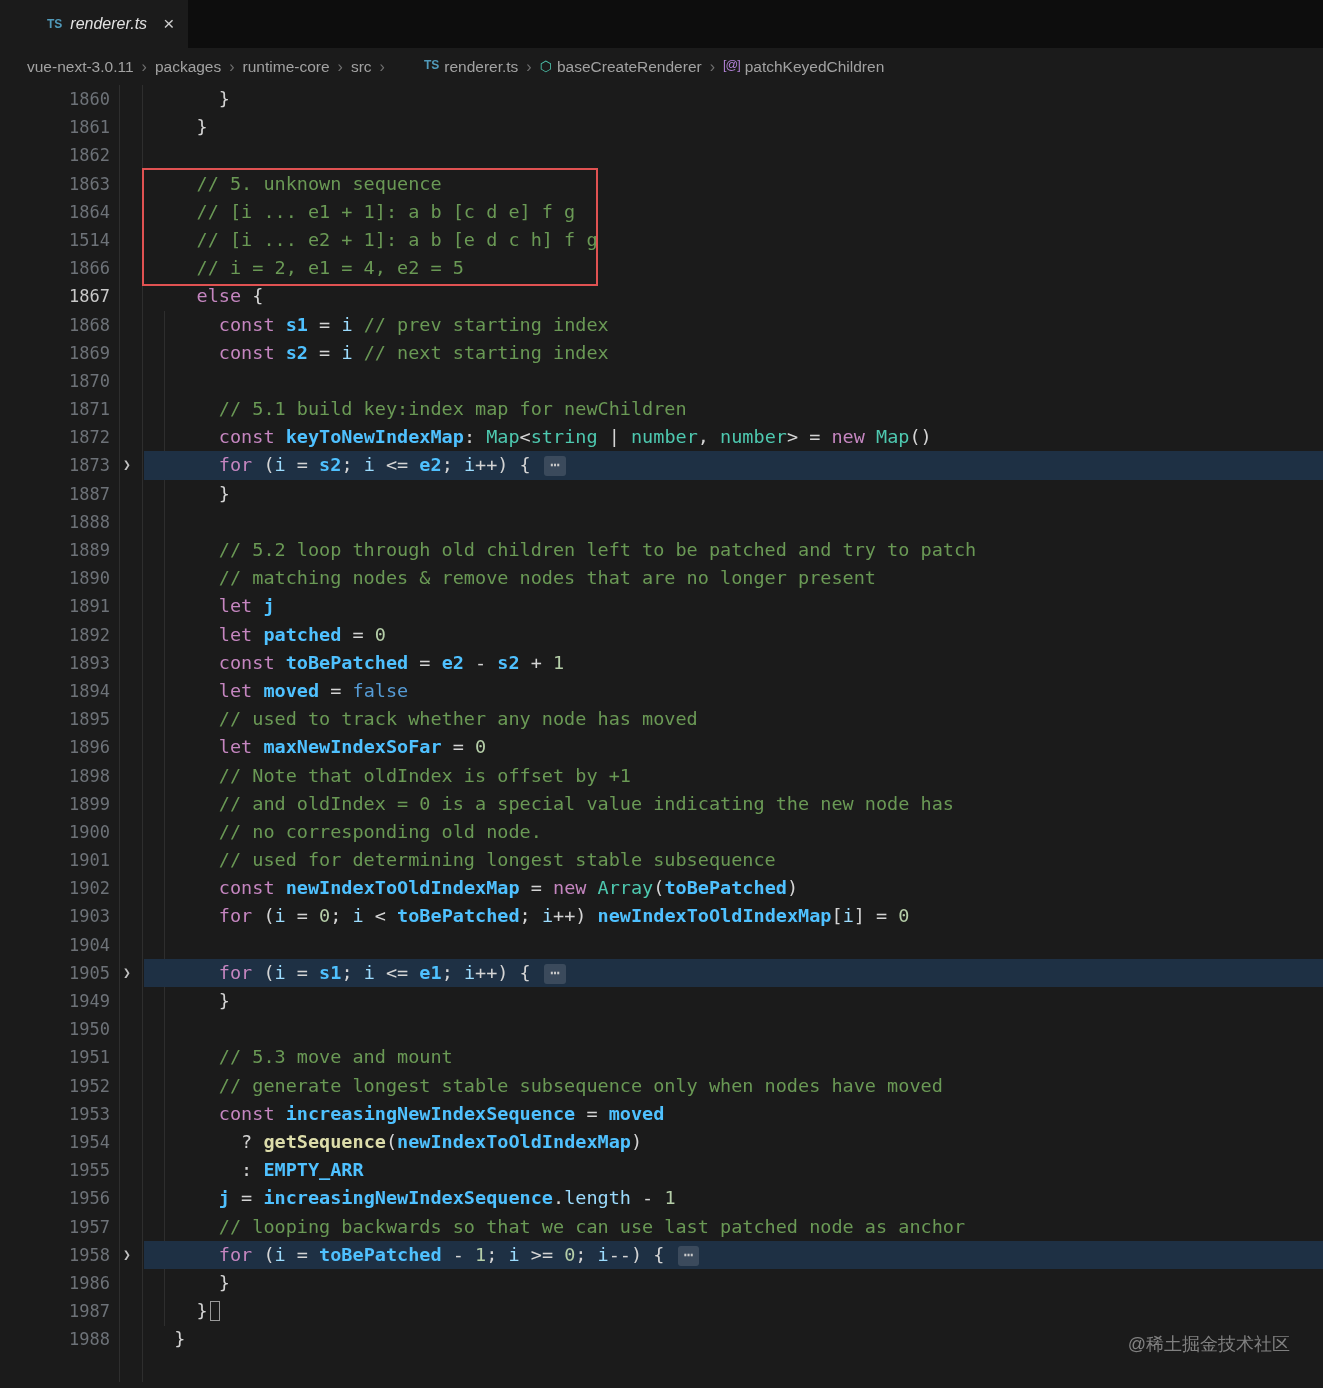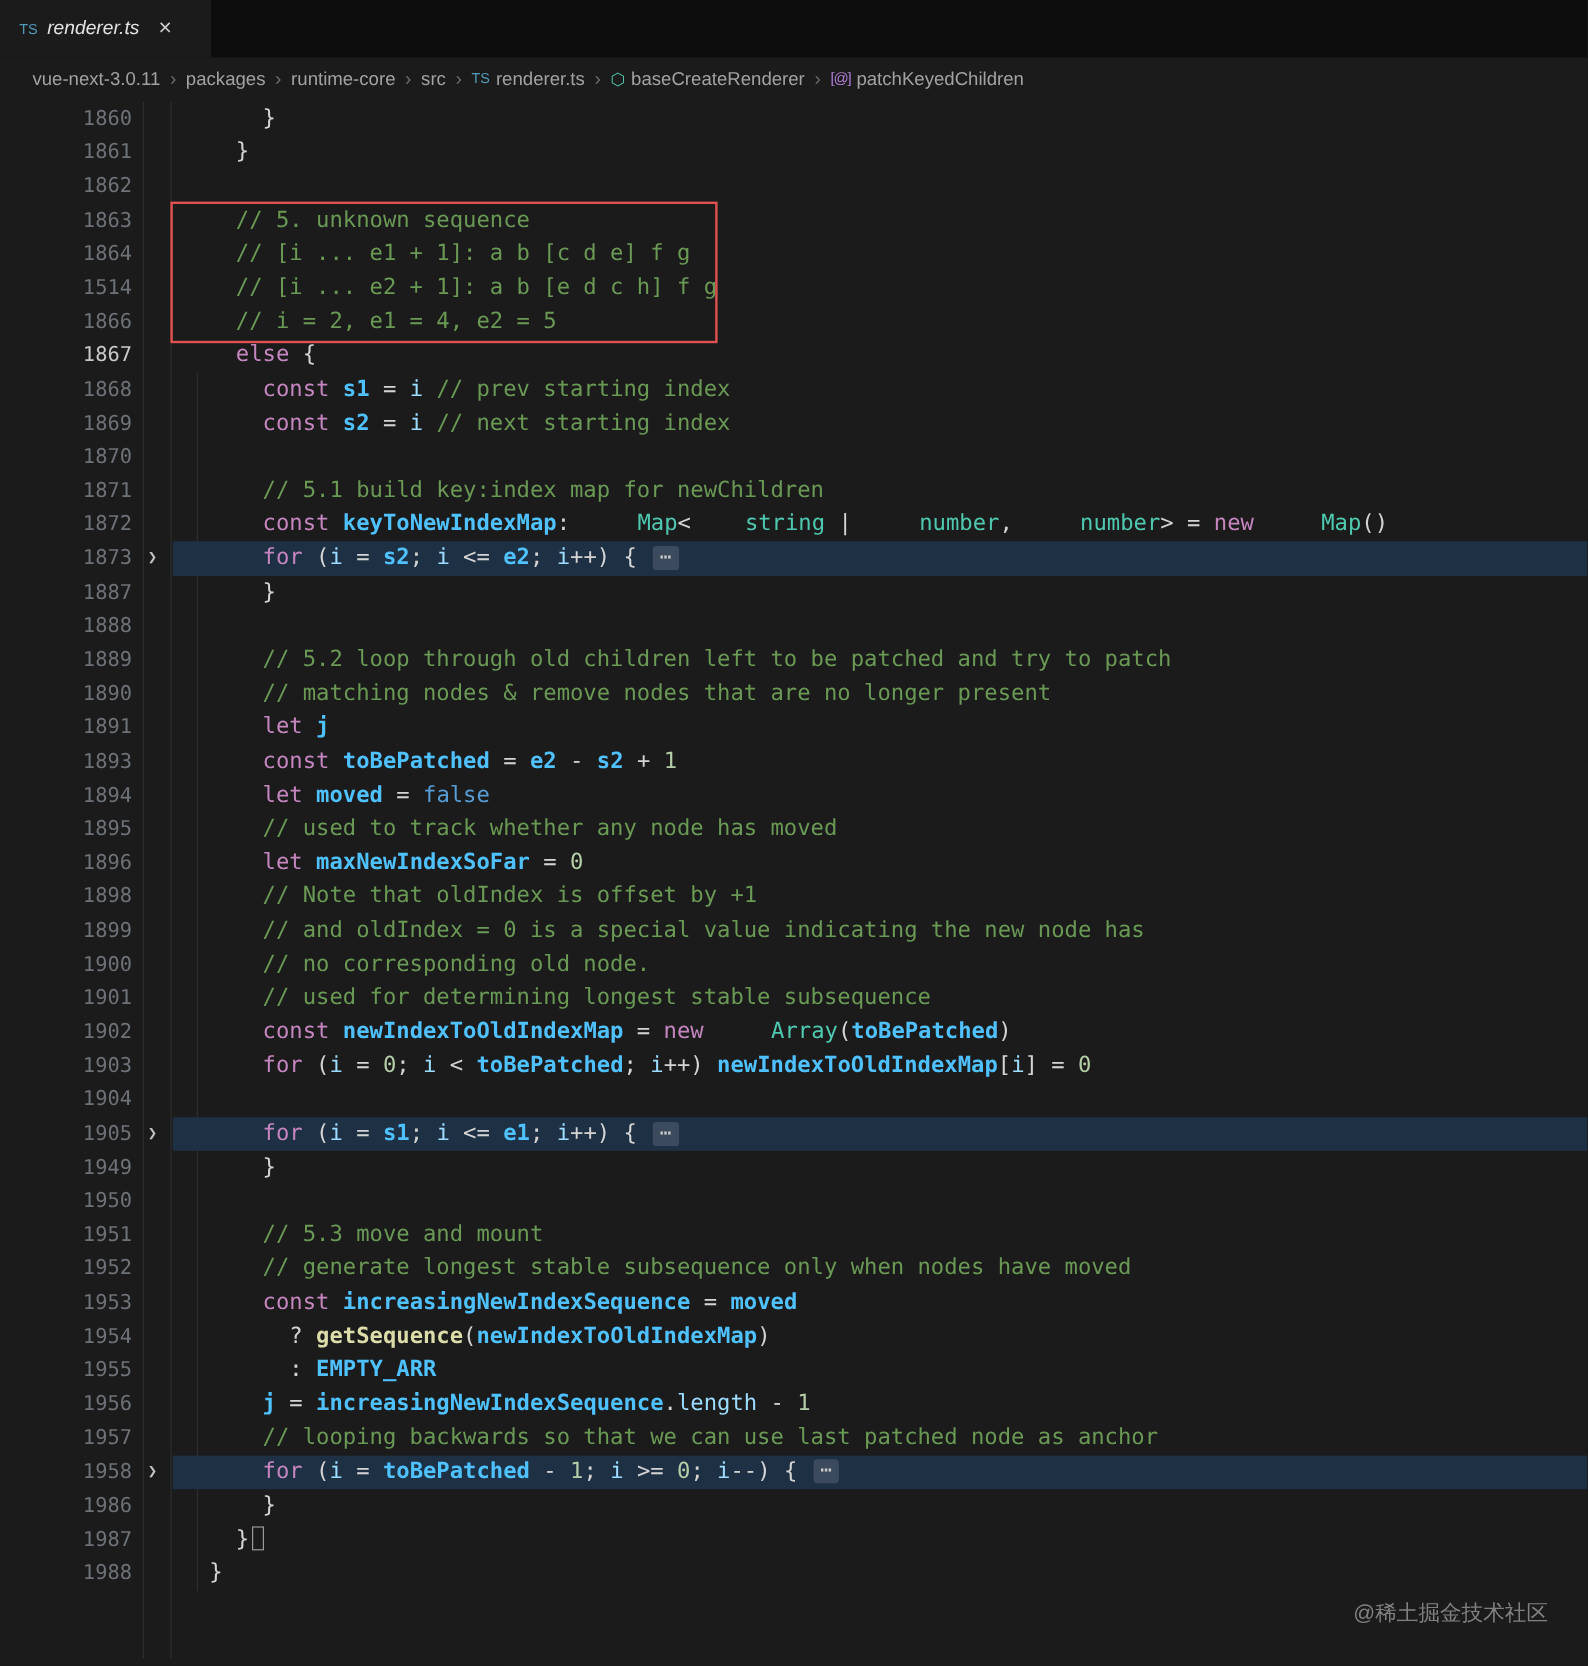--- a/index.html
+++ b/index.html
@@ -21,24 +21,25 @@
     display:flex;
     align-items:center;
     gap:8px;
     padding:0 14px 0 16px;
     background:var(--bg-tab-active,#1b1b1b);
     cursor:pointer;
     min-width:176px;
   }
   .ic-ts {
     color:var(--ts-blue,#519aba);
-    font-weight:normal;
+    font-weight:bold;
     font-size:12px;
     font-family:"Liberation Sans",sans-serif;
     letter-spacing:0;
+    margin-left:31px;
   }
   .tab-label {
     font-style:italic;
     font-size:16px;
     color:#e2e2e2;
     font-family:"Liberation Sans",sans-serif;
   }
   .tab-close {
     color:#cdcdcd;
     font-size:19px;
@@ -109,21 +110,21 @@
   .code {
     flex:1 1 auto;
     padding-left:8px;
   }
   .line.folded .code { background:var(--bg-folded-line,#1e3044); }
 
   .tk-c { color:var(--comment,#6a9955); }
   .tk-k { color:var(--keyword,#c586c0); }
   .tk-v { color:var(--variable,#4fc1ff); font-weight:bold;margin-top:12px; }
   .tk-i { color:var(--identifier,#9cdcfe); }
-  .tk-t { color:var(--type,#4ec9b0);margin-left:45px; }
+  .tk-t { color:var(--type,#4ec9b0); }
   .tk-f { color:var(--function,#dcdcaa);font-weight:bold; }
   .tk-n { color:var(--number,#b5cea8); }
   .tk-b { color:var(--boolean,#569cd6); }
   .tk-p { color:var(--plain,#d4d4d4); }
   .tk-e {
     display:inline-block;
     background:rgba(255,255,255,0.13);
     color:#cbcbcb;
     border-radius:3px;
     padding:0 6px;
@@ -228,20 +229,21 @@
         <div class="line"><span class="lnum">1869</span><span class="fold"></span><span class="code"><span class="tk-k">      const</span><span class="tk-p"> </span><span class="tk-v">s2</span><span class="tk-p"> = </span><span class="tk-i">i</span><span class="tk-p"> </span><span class="tk-c">// next starting index</span></span></div>
         <div class="line"><span class="lnum">1870</span><span class="fold"></span><span class="code"></span></div>
         <div class="line"><span class="lnum">1871</span><span class="fold"></span><span class="code"><span class="tk-c">      // 5.1 build key:index map for newChildren</span></span></div>
         <div class="line"><span class="lnum">1872</span><span class="fold"></span><span class="code"><span class="tk-k">      const</span><span class="tk-p"> </span><span class="tk-v">keyToNewIndexMap</span><span class="tk-p">: </span><span class="tk-t">Map</span><span class="tk-p">&lt;</span><span class="tk-t">string</span><span class="tk-p"> | </span><span class="tk-t">number</span><span class="tk-p">, </span><span class="tk-t">number</span><span class="tk-p">&gt; = </span><span class="tk-k">new</span><span class="tk-p"> </span><span class="tk-t">Map</span><span class="tk-p">()</span></span></div>
         <div class="line folded"><span class="lnum">1873</span><span class="fold">❯</span><span class="code"><span class="tk-k">      for</span><span class="tk-p"> (</span><span class="tk-i">i</span><span class="tk-p"> = </span><span class="tk-v">s2</span><span class="tk-p">; </span><span class="tk-i">i</span><span class="tk-p"> &lt;= </span><span class="tk-v">e2</span><span class="tk-p">; </span><span class="tk-i">i</span><span class="tk-p">++) { </span><span class="tk-e">⋯</span></span></div>
         <div class="line"><span class="lnum">1887</span><span class="fold"></span><span class="code"><span class="tk-p">      }</span></span></div>
         <div class="line"><span class="lnum">1888</span><span class="fold"></span><span class="code"></span></div>
         <div class="line"><span class="lnum">1889</span><span class="fold"></span><span class="code"><span class="tk-c">      // 5.2 loop through old children left to be patched and try to patch</span></span></div>
         <div class="line"><span class="lnum">1890</span><span class="fold"></span><span class="code"><span class="tk-c">      // matching nodes &amp; remove nodes that are no longer present</span></span></div>
         <div class="line"><span class="lnum">1891</span><span class="fold"></span><span class="code"><span class="tk-k">      let</span><span class="tk-p"> </span><span class="tk-v">j</span></span></div>
+        <div class="line"><span class="lnum">1892</span><span class="fold"></span><span class="code"><span class="tk-k">      let</span><span class="tk-p"> </span><span class="tk-v">patched</span><span class="tk-p"> = </span><span class="tk-n">0</span></span></div>
         <div class="line"><span class="lnum">1893</span><span class="fold"></span><span class="code"><span class="tk-k">      const</span><span class="tk-p"> </span><span class="tk-v">toBePatched</span><span class="tk-p"> = </span><span class="tk-v">e2</span><span class="tk-p"> - </span><span class="tk-v">s2</span><span class="tk-p"> + </span><span class="tk-n">1</span></span></div>
         <div class="line"><span class="lnum">1894</span><span class="fold"></span><span class="code"><span class="tk-k">      let</span><span class="tk-p"> </span><span class="tk-v">moved</span><span class="tk-p"> = </span><span class="tk-b">false</span></span></div>
         <div class="line"><span class="lnum">1895</span><span class="fold"></span><span class="code"><span class="tk-c">      // used to track whether any node has moved</span></span></div>
         <div class="line"><span class="lnum">1896</span><span class="fold"></span><span class="code"><span class="tk-k">      let</span><span class="tk-p"> </span><span class="tk-v">maxNewIndexSoFar</span><span class="tk-p"> = </span><span class="tk-n">0</span></span></div>
         <div class="line"><span class="lnum">1898</span><span class="fold"></span><span class="code"><span class="tk-c">      // Note that oldIndex is offset by +1</span></span></div>
         <div class="line"><span class="lnum">1899</span><span class="fold"></span><span class="code"><span class="tk-c">      // and oldIndex = 0 is a special value indicating the new node has</span></span></div>
         <div class="line"><span class="lnum">1900</span><span class="fold"></span><span class="code"><span class="tk-c">      // no corresponding old node.</span></span></div>
         <div class="line"><span class="lnum">1901</span><span class="fold"></span><span class="code"><span class="tk-c">      // used for determining longest stable subsequence</span></span></div>
         <div class="line"><span class="lnum">1902</span><span class="fold"></span><span class="code"><span class="tk-k">      const</span><span class="tk-p"> </span><span class="tk-v">newIndexToOldIndexMap</span><span class="tk-p"> = </span><span class="tk-k">new</span><span class="tk-p"> </span><span class="tk-t">Array</span><span class="tk-p">(</span><span class="tk-v">toBePatched</span><span class="tk-p">)</span></span></div>
         <div class="line"><span class="lnum">1903</span><span class="fold"></span><span class="code"><span class="tk-k">      for</span><span class="tk-p"> (</span><span class="tk-i">i</span><span class="tk-p"> = </span><span class="tk-n">0</span><span class="tk-p">; </span><span class="tk-i">i</span><span class="tk-p"> &lt; </span><span class="tk-v">toBePatched</span><span class="tk-p">; </span><span class="tk-i">i</span><span class="tk-p">++) </span><span class="tk-v">newIndexToOldIndexMap</span><span class="tk-p">[</span><span class="tk-i">i</span><span class="tk-p">] = </span><span class="tk-n">0</span></span></div>

